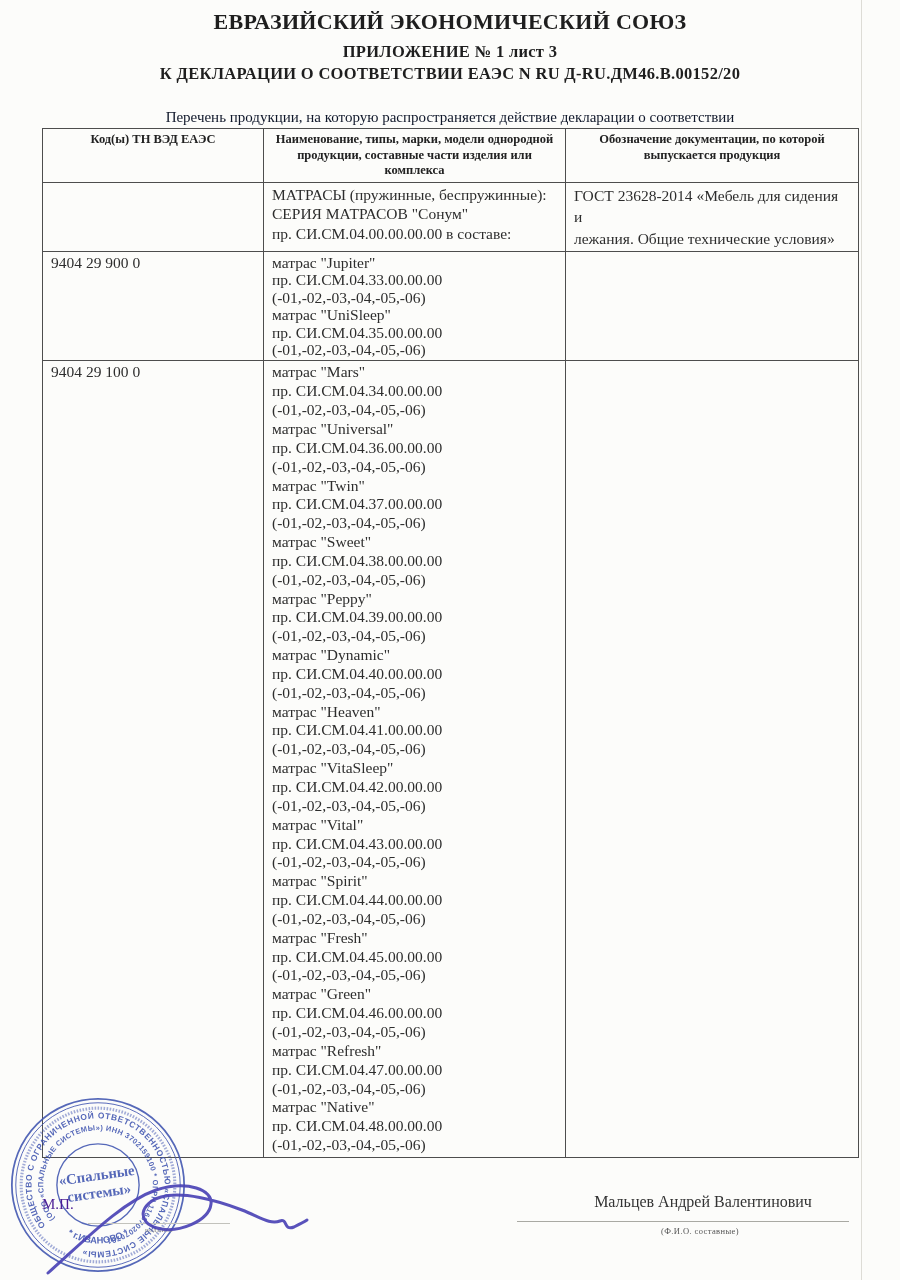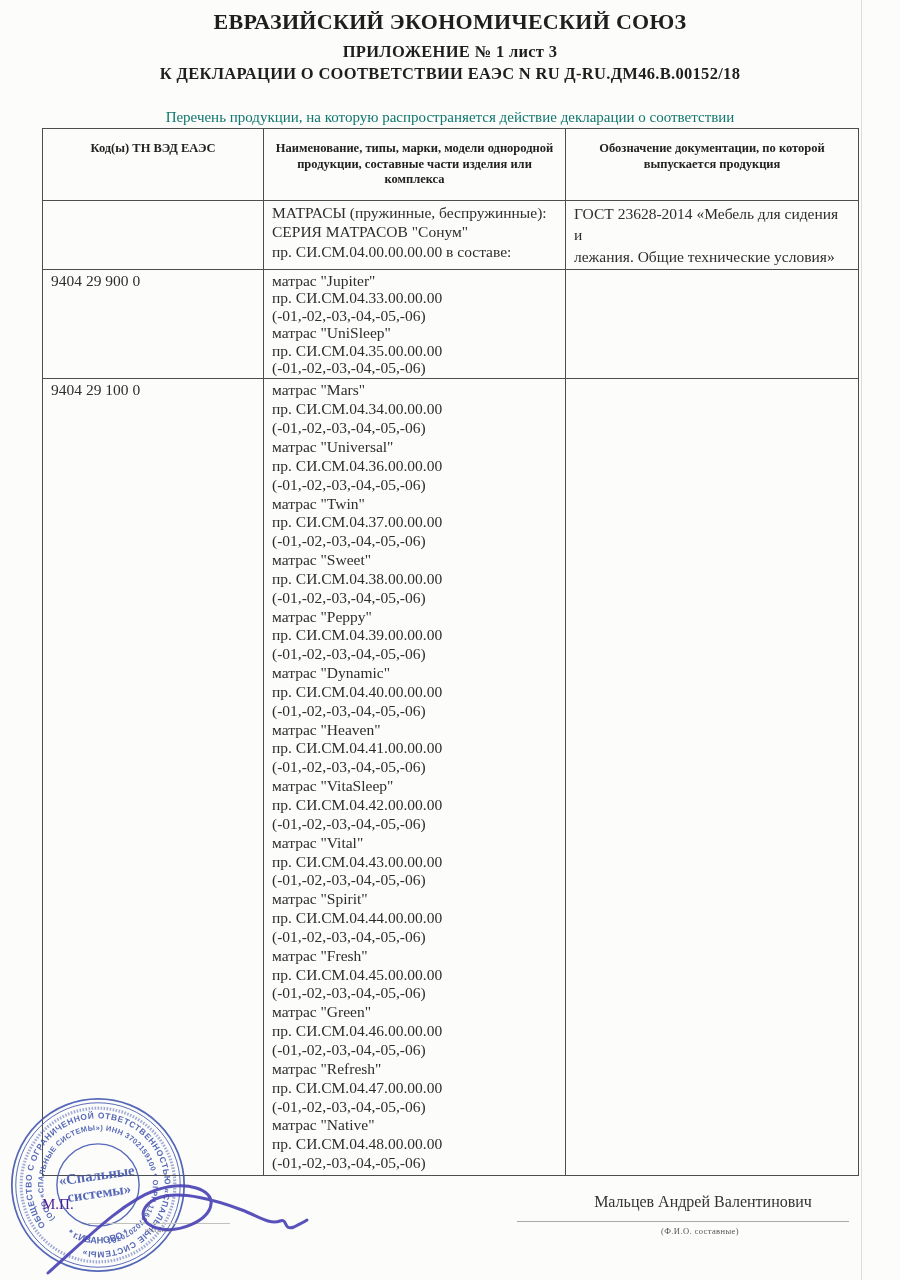--- a/index.html
+++ b/index.html
@@ -12,38 +12,38 @@
     overflow:hidden;
   }
   
   .scan-line{position:absolute;left:861px;top:0;width:1px;height:1280px;background:#dddcd6;}
 
   
   .doc-head{position:absolute;left:0;width:900px;text-align:center;font-weight:bold;color:#1e1e1e;letter-spacing:.3px;}
   .h1{top:9px;font-size:22px;}
   .h2{top:42px;font-size:16.5px;}
   .h3{top:64px;font-size:16.5px;}
-  .subtitle{position:absolute;left:0;top:109px;width:900px;text-align:center;font-size:15px;font-weight:normal;color:#0f766e;}
+  .subtitle{position:absolute;left:0;top:109px;width:900px;text-align:center;font-size:15px;font-weight:normal;color:#0f172a;}
 
   
   table.decl{
     position:absolute;left:42px;top:128px;width:816px;
     border-collapse:collapse;table-layout:fixed;
     font-size:15.5px;color:#2d2d2d;
   }
   table.decl td,table.decl th{
     border:1px solid #4d4d4d;
     vertical-align:top;text-align:left;
     padding:2px 8px 2px 8px;
     white-space:pre-line;
     overflow:hidden;
   }
   table.decl th{
     font-size:12.5px;font-weight:bold;text-align:center;
-    line-height:15.5px;padding:12px 10px;color:#222;
+    line-height:15.5px;padding:3px 10px;color:#222;
     height:40px;vertical-align:top;
   }
   .row1 td{height:60px;line-height:19.5px;}
   .row1 td.doc-col{line-height:21.5px;}
   .row2 td{height:103px;line-height:17.4px;}
   .row3 td{line-height:18.85px;padding-bottom:18px;}
   td.code-col{padding-left:5px;}
 
   
   .mp-label{position:absolute;left:42px;top:1196px;font-size:15px;color:#4c1d95;}
@@ -58,21 +58,21 @@
 </style>
 </head>
 <body>
 
 <div class="page">
 
   <div class="scan-line"></div>
 
   <div class="doc-head h1">ЕВРАЗИЙСКИЙ ЭКОНОМИЧЕСКИЙ СОЮЗ</div>
   <div class="doc-head h2">ПРИЛОЖЕНИЕ № 1 лист 3</div>
-  <div class="doc-head h3">К ДЕКЛАРАЦИИ О СООТВЕТСТВИИ ЕАЭС N RU Д-RU.ДМ46.В.00152/18</div>
+  <div class="doc-head h3">К ДЕКЛАРАЦИИ О СООТВЕТСТВИИ ЕАЭС N RU Д-RU.ДМ46.В.00152/20</div>
   <div class="subtitle">Перечень продукции, на которую распространяется действие декларации о соответствии</div>
 
   <table class="decl">
     <colgroup>
       <col style="width:221px">
         <col style="width:302px">
         <col style="width:293px">
     </colgroup>
     <thead>
       <tr>

